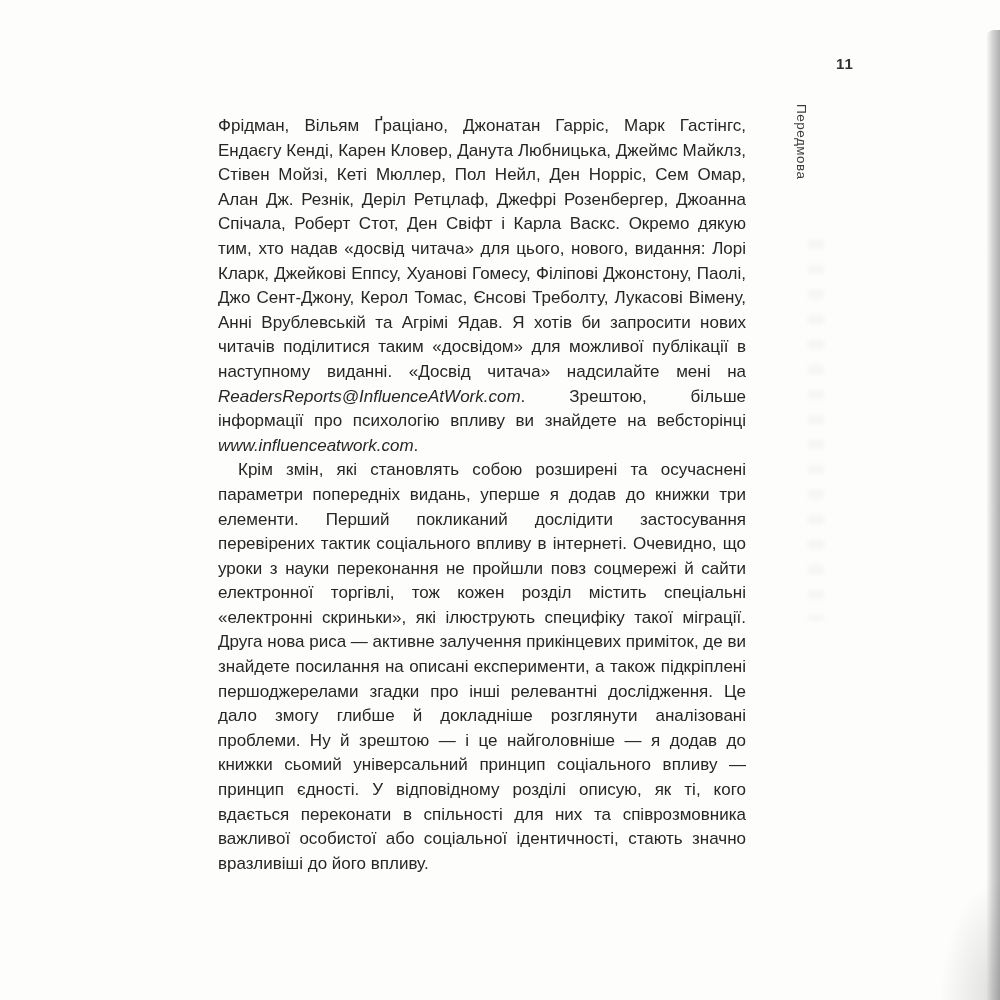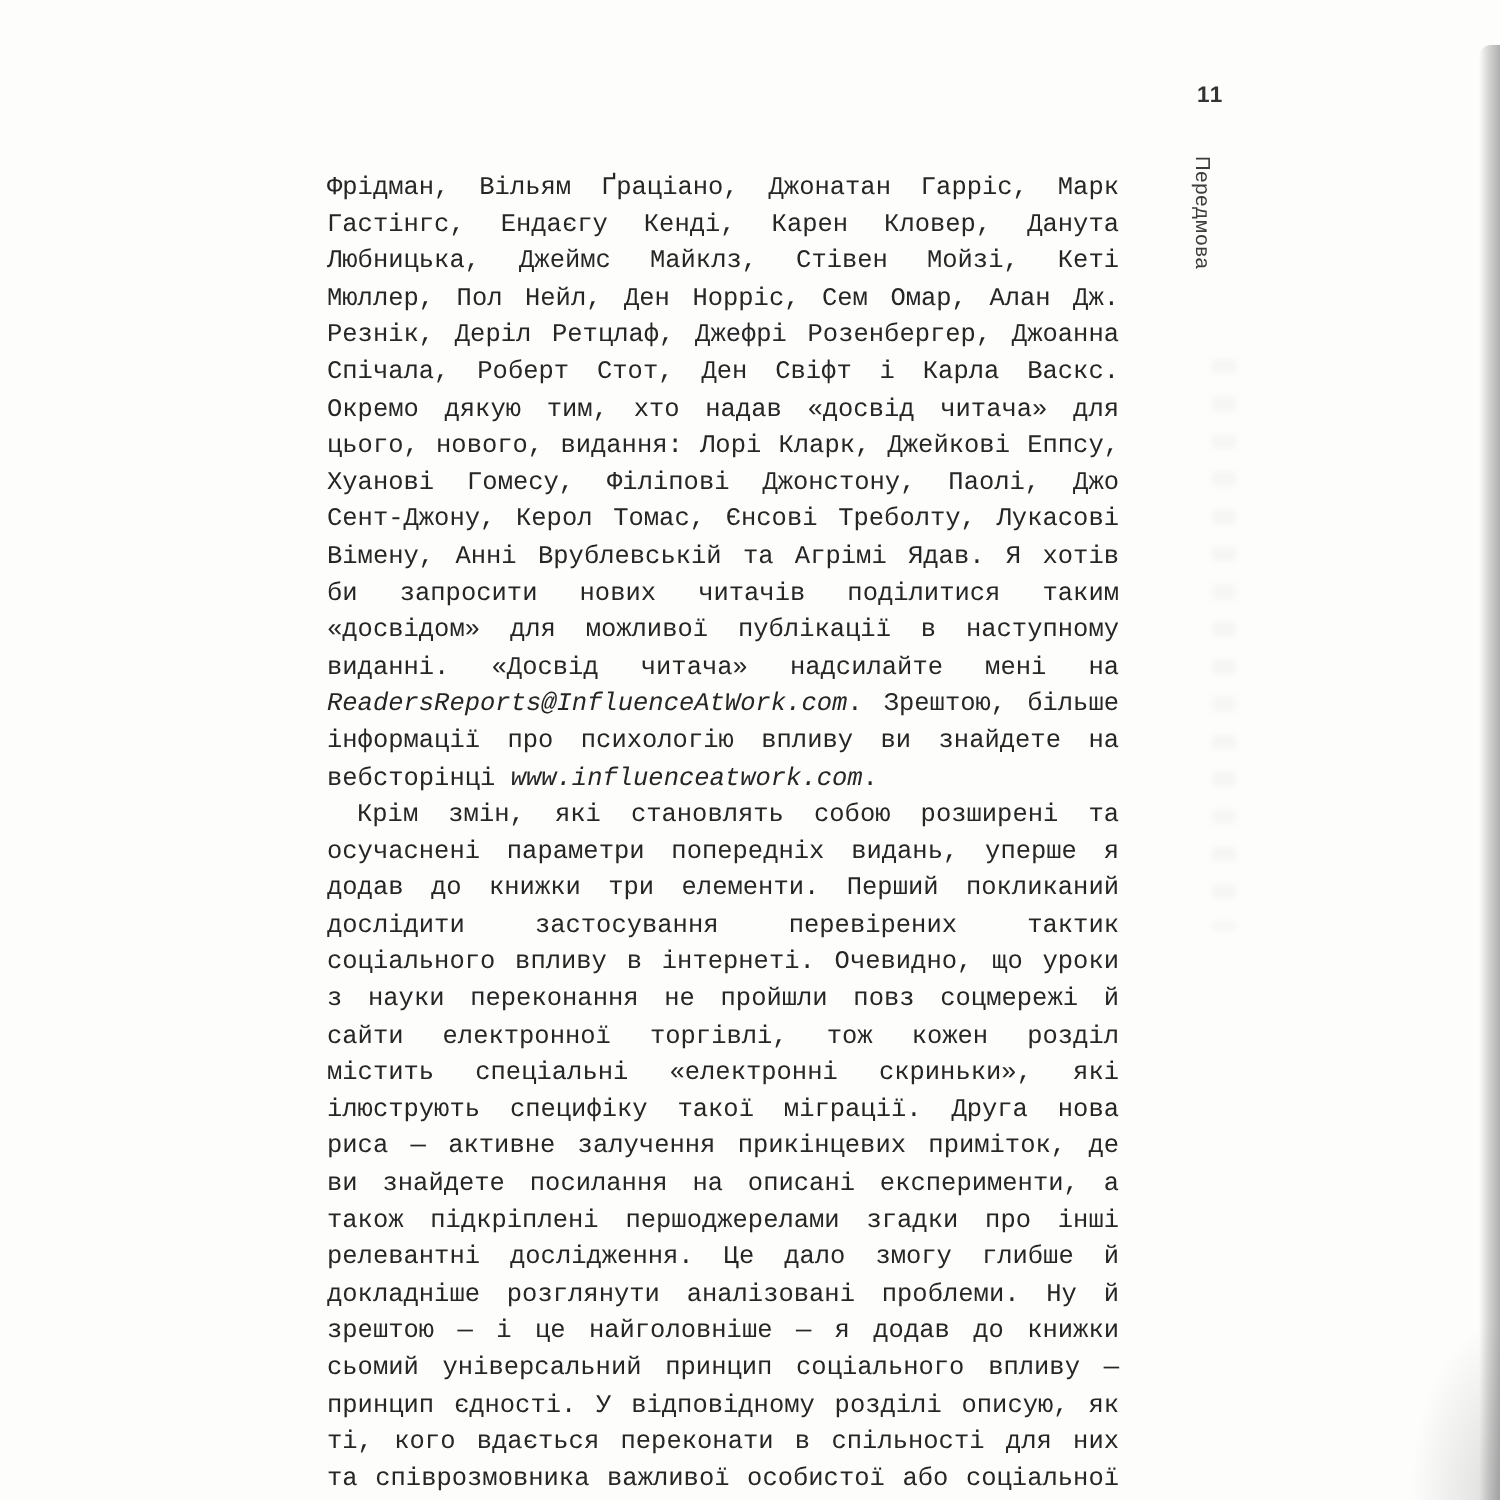--- a/index.html
+++ b/index.html
@@ -14,21 +14,21 @@
   .page {
     position: relative;
     width: 1000px;
     height: 1000px;
     background: #fdfdfc;
     overflow: hidden;
   }
   .page-number {
     position: absolute;
     top: 55px;
-    left: 798px;
+    left: 836px;
     font-size: 15px;
     font-weight: bold;
     letter-spacing: 1px;
     color: #333333;
   }
   .margin-label {
     position: absolute;
     top: 104px;
     left: 794px;
     writing-mode: vertical-rl;
@@ -42,21 +42,20 @@
     top: 114px;
     width: 528px;
     font-size: 17px;
     line-height: 24.6px;
     color: #262626;
     text-align: justify;
   }
   .text-block p {
     margin: 0;
     padding: 0;
-    font-family: Liberation Mono, monospace;
   }
   .text-block p.indent {
     text-indent: 20px;
   }
   .italic {
     font-style: italic;
   }
   
   .ghost-artifact {
     position: absolute;

